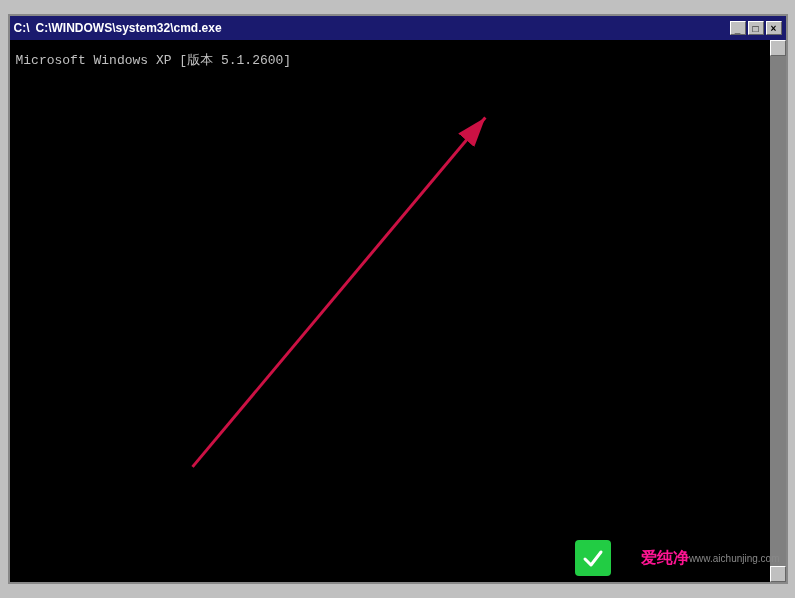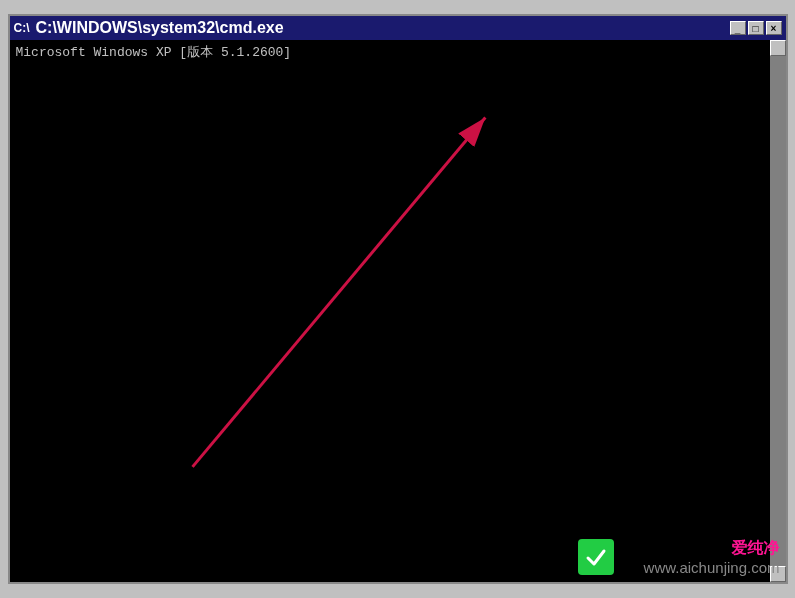--- a/index.html
+++ b/index.html
@@ -46,21 +46,21 @@
       display: flex;
       align-items: center;
       justify-content: center;
       font-size: 12px;
       color: #fff;
       font-weight: bold;
     }
 
     .title-text {
       color: #fff;
-      font-size: 16px;
+      font-size: 12px;
       font-weight: bold;
       font-family: Arial, sans-serif;
     }
 
     .title-bar-buttons {
       display: flex;
       gap: 2px;
     }
 
     .tb-btn {
@@ -79,21 +79,21 @@
       font-family: Arial, sans-serif;
       font-weight: bold;
     }
 
     .cmd-body {
       flex: 1;
       background: #000;
       color: #c0c0c0;
       font-family: 'Courier New', Lucida Console, monospace;
       font-size: 13px;
-      padding: 4px 6px;
+      padding: 12px 6px;
       position: relative;
       overflow: hidden;
     }
 
     .cmd-line {
       line-height: 1.4;
       white-space: pre;
     }
 
     .scrollbar {
@@ -157,34 +157,33 @@
       align-items: center;
       justify-content: center;
       font-size: 18px;
       color: #fff;
       font-weight: bold;
       font-style: italic;
     }
 
     .watermark-text {
       display: flex;
-      flex-direction: column;
-      align-items: flex-end;
+      align-items: center;
       margin-left: 26px;
     }
 
     .watermark-cn {
       font-size: 16px;
       color: #ff1493;
       font-weight: bold;
       font-family: SimHei, Arial, sans-serif;
     }
 
     .watermark-en {
-      font-size: 15px;
+      font-size: 10px;
       color: #888;
       font-family: Arial, sans-serif;
     }
   </style>
 </head>
 <body>
 
 <div class="window">
 
   <div class="title-bar">

